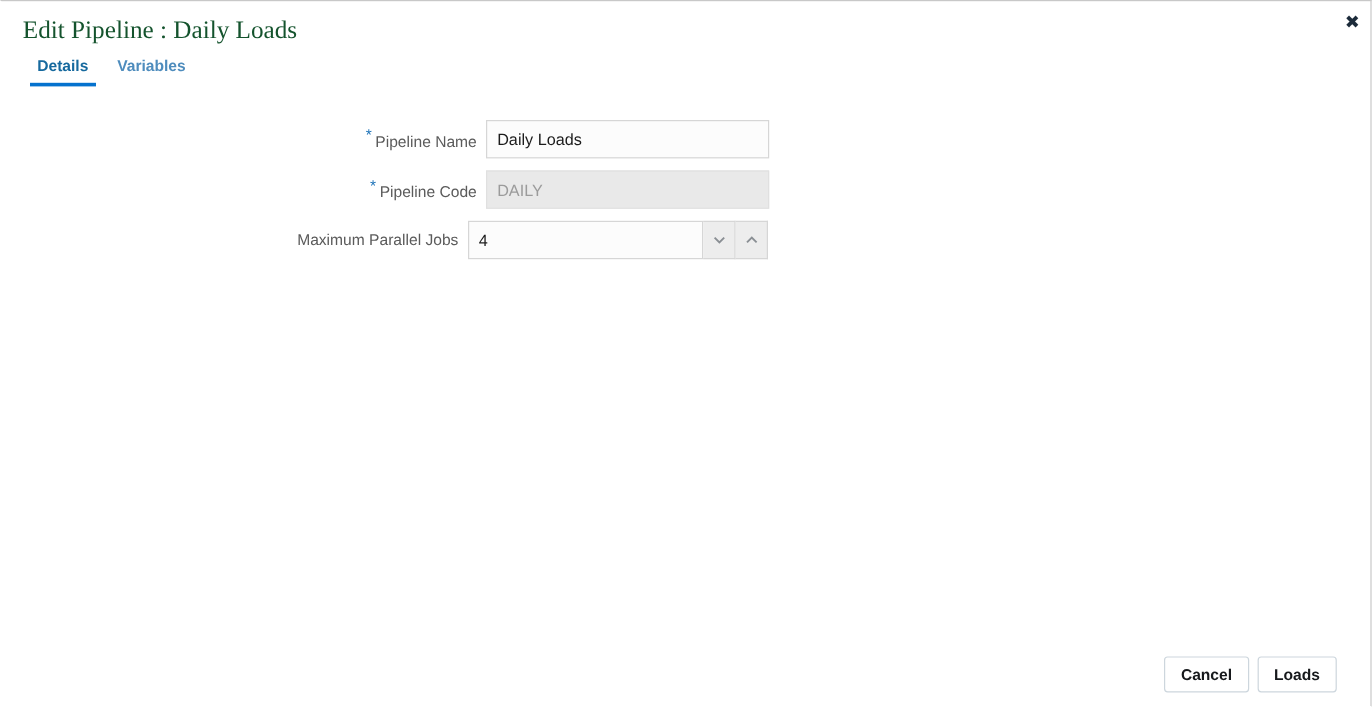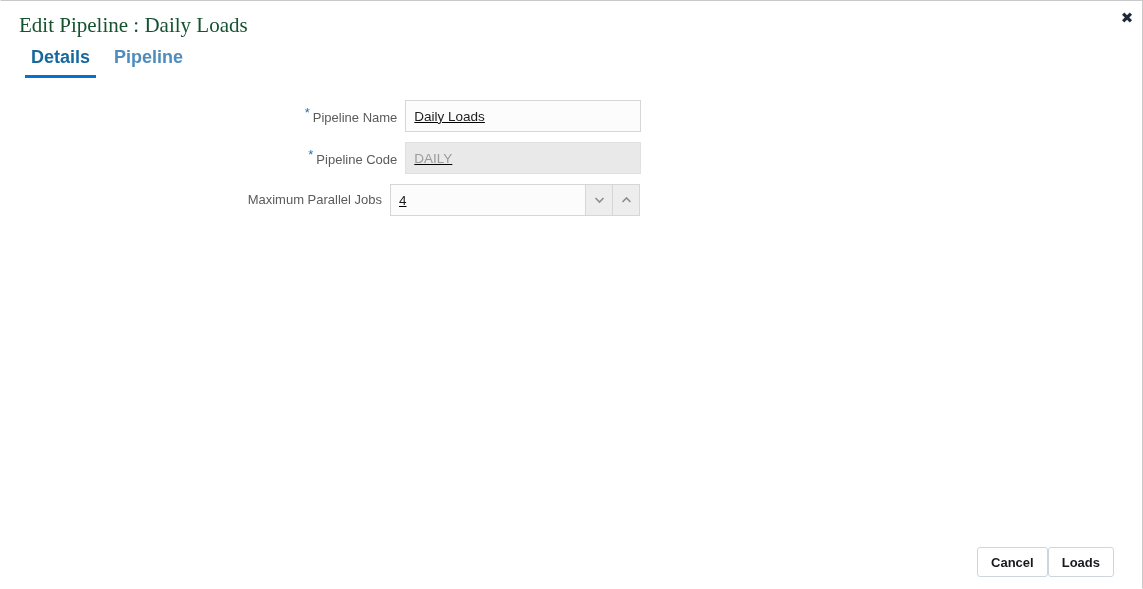--- a/index.html
+++ b/index.html
@@ -63,21 +63,21 @@
   .tabbar {
     position: absolute;
     left: 18px;
     top: 44px;
     display: flex;
     align-items: flex-start;
   }
   .tab {
     position: relative;
     padding: 2px 12px 10px 12px;
-    font-size: 18px;
+    font-size: 13px;
     font-weight: 700;
     color: #4e8cbd;
     cursor: pointer;
     white-space: nowrap;
     background: transparent;
     border: none;
     font-family: "Liberation Sans", sans-serif;
   }
   .tab.active {
     color: #16699e;
@@ -122,21 +122,20 @@
     vertical-align: super;
     line-height: 1;
     margin-right: 3px;
   }
   .field-wrap {
     position: relative;
     width: 251px;
     height: 32px;
     box-sizing: border-box;
     display: flex;
-    text-decoration: underline;
   }
   .text-field {
     flex: 1 1 auto;
     height: 32px;
     box-sizing: border-box;
     border: 1px solid #d6d6d6;
     background: #fcfcfc;
     padding: 0 8px;
     font-size: 13.5px;
     color: #1c1c1c;
@@ -174,21 +173,21 @@
     padding: 0;
   }
   .spin-btn svg { display: block; }
 
   
   .footer {
     position: absolute;
     right: 28px;
     bottom: 11px;
     display: flex;
-    gap: 0;
+    gap: 7px;
   }
   .btn {
     min-width: 62px;
     height: 30px;
     box-sizing: border-box;
     padding: 0 13px;
     background: #ffffff;
     border: 1px solid #cdd6dd;
     border-radius: 3px;
     font-size: 13px;
@@ -205,21 +204,21 @@
 <body>
 
 <div class="dialog">
 
   <div class="dialog-title">Edit Pipeline : Daily Loads</div>
 
   <button class="close-btn">✖</button>
 
   <div class="tabbar">
     <button class="tab active">Details</button>
-    <button class="tab">Pipeline</button>
+    <button class="tab">Variables</button>
   </div>
 
   <div class="form">
 
     <div class="form-row">
       <div class="form-label">
         <span class="req-star">*</span><span>Pipeline Name</span>
       </div>
       <div class="field-wrap">
         <div class="text-field">Daily Loads</div>

